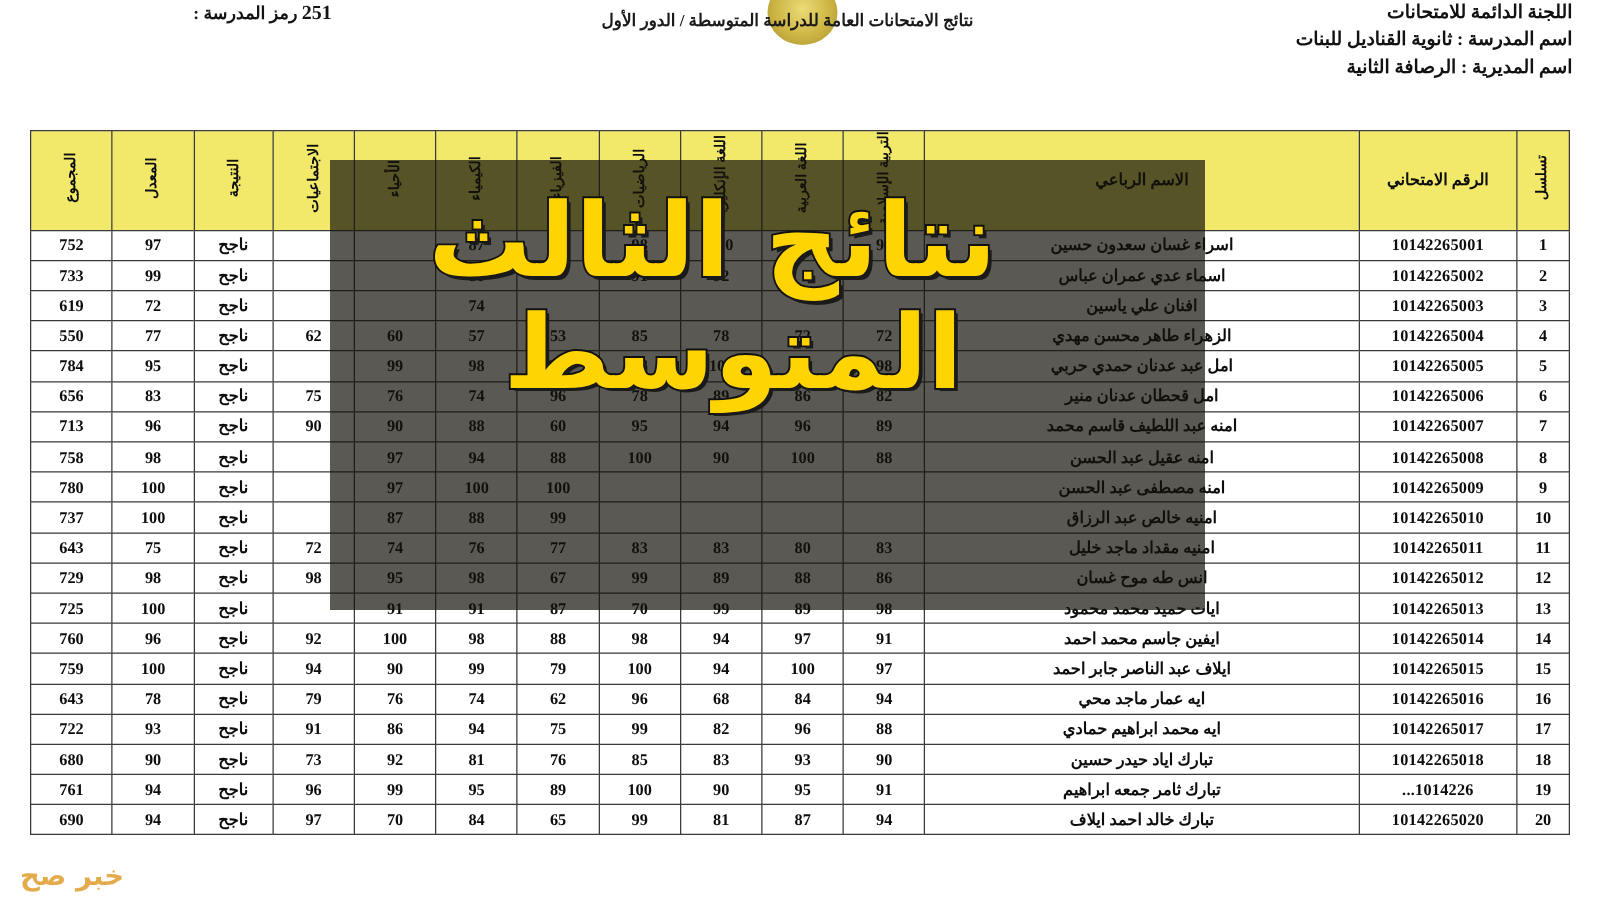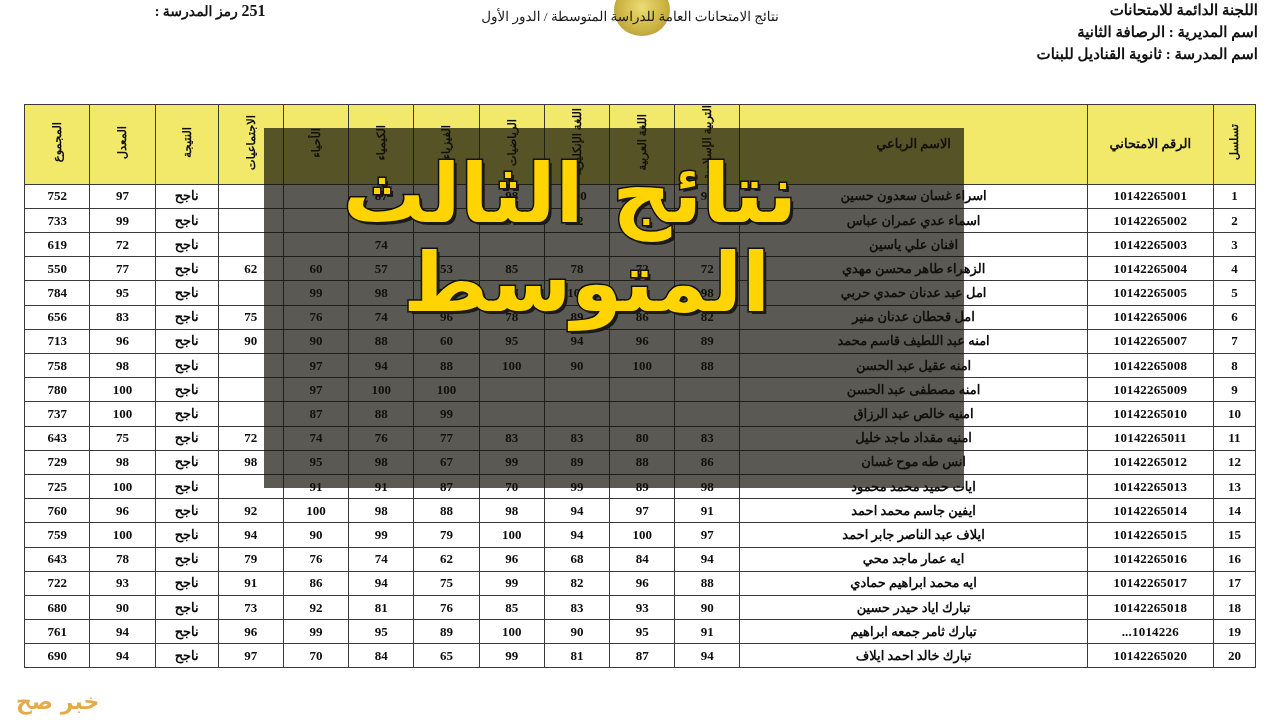--- a/index.html
+++ b/index.html
@@ -46,21 +46,21 @@
   }
   .hdr-right .line .val { font-weight: bold; }
 
   .hdr-center {
     position: absolute;
     top: 8px;
     right: 470px;
     width: 360px;
     text-align: center;
     font-size: 13.5px;
-    font-weight: normal;
+    font-weight: bold;
     color: #1a1a1a;
     line-height: 1.4;
   }
 
   .hdr-left {
     position: absolute;
     top: 2px;
     right: 880px;
     width: 380px;
     text-align: center;
@@ -197,24 +197,24 @@
 </head>
 <body>
 
 <div id="page">
 
   <div class="doc-header">
 
     <div class="hdr-right">
       <div class="line">اللجنة الدائمة للامتحانات</div>
       <div class="line">
-        <span>اسم المديرية : </span><span class="val">الرصافة الثانية</span>
+        <span>اسم المدرسة : </span><span class="val">ثانوية القناديل للبنات</span>
       </div>
       <div class="line">
-        <span>اسم المدرسة : </span><span class="val">ثانوية القناديل للبنات</span>
+        <span>اسم المديرية : </span><span class="val">الرصافة الثانية</span>
       </div>
     </div>
 
     <div class="emblem"></div>
 
     <div class="hdr-center">
       <div>نتائج الامتحانات العامة للدراسة المتوسطة / الدور الأول</div>
     </div>
 
     <div class="hdr-left">

